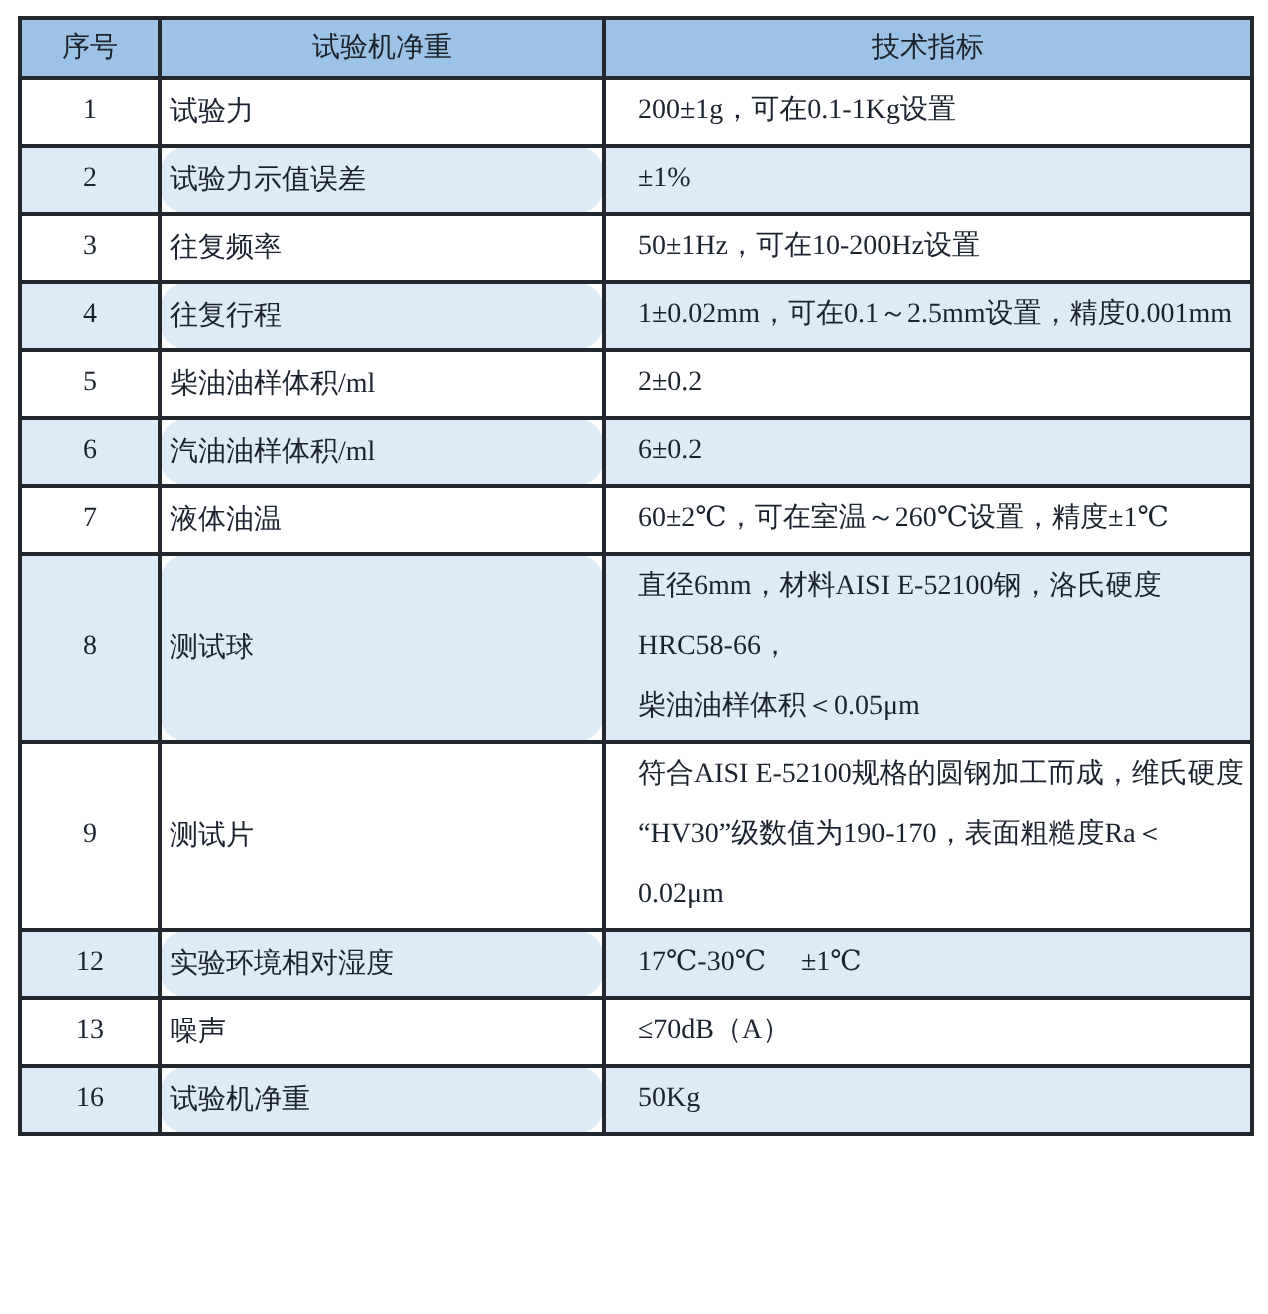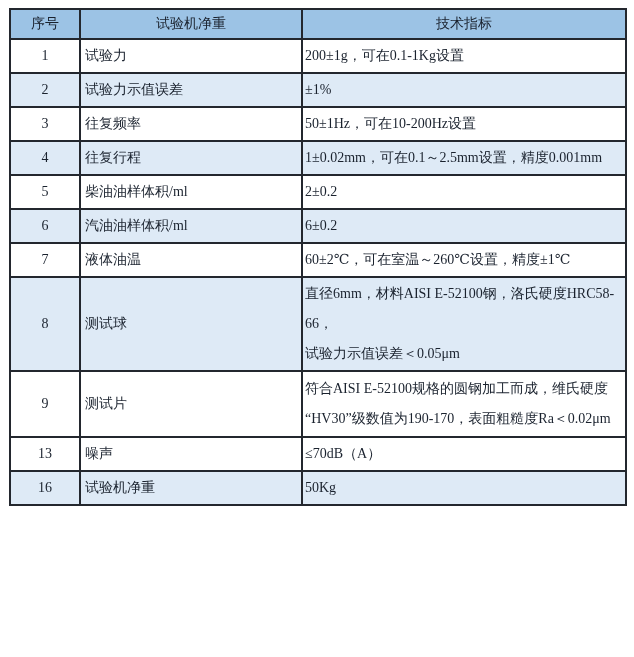--- a/index.html
+++ b/index.html
@@ -37,22 +37,22 @@
     vertical-align:middle;
   }
   tbody td{
     height:30px;
     vertical-align:middle;
     background:#ffffff;
   }
   tbody tr.stripe td{background:var(--stripe-bg);}
   tbody tr.tall td{height:62px;}
   td.c-no{text-align:center;}
-  td.c-name{text-align:left;padding-left:4px;}
-  td.c-spec{text-align:left;padding-left:2px;}
+  td.c-name{text-align:left;padding-left:4px;border-radius:14px;}
+  td.c-spec{text-align:left;padding-left:16px;}
   .spec-line{line-height:1.0;}
   tr.tall .spec-line{line-height:30px;}
 </style>
 </head>
 <body>
 
 <div class="page">
   <table class="spec">
     <colgroup>
       <col class="c1">
@@ -114,29 +114,36 @@
           <td class="c-name">液体油温</td>
           <td class="c-spec">
             <div class="spec-line">60±2℃，可在室温～260℃设置，精度±1℃</div>
           </td>
         </tr>
         <tr class="stripe tall">
           <td class="c-no">8</td>
           <td class="c-name">测试球</td>
           <td class="c-spec">
             <div class="spec-line">直径6mm，材料AISI E-52100钢，洛氏硬度HRC58-66，</div>
-            <div class="spec-line">试验力示值误差＜0.05μm</div>
+            <div class="spec-line">柴油油样体积＜0.05μm</div>
           </td>
         </tr>
         <tr class="tall">
           <td class="c-no">9</td>
           <td class="c-name">测试片</td>
           <td class="c-spec">
             <div class="spec-line">符合AISI E-52100规格的圆钢加工而成，维氏硬度</div>
             <div class="spec-line">“HV30”级数值为190-170，表面粗糙度Ra＜0.02μm</div>
+          </td>
+        </tr>
+        <tr class="stripe">
+          <td class="c-no">12</td>
+          <td class="c-name">实验环境相对湿度</td>
+          <td class="c-spec">
+            <div class="spec-line">17℃-30℃　 ±1℃</div>
           </td>
         </tr>
         <tr>
           <td class="c-no">13</td>
           <td class="c-name">噪声</td>
           <td class="c-spec">
             <div class="spec-line">≤70dB（A）</div>
           </td>
         </tr>
         <tr class="stripe">

